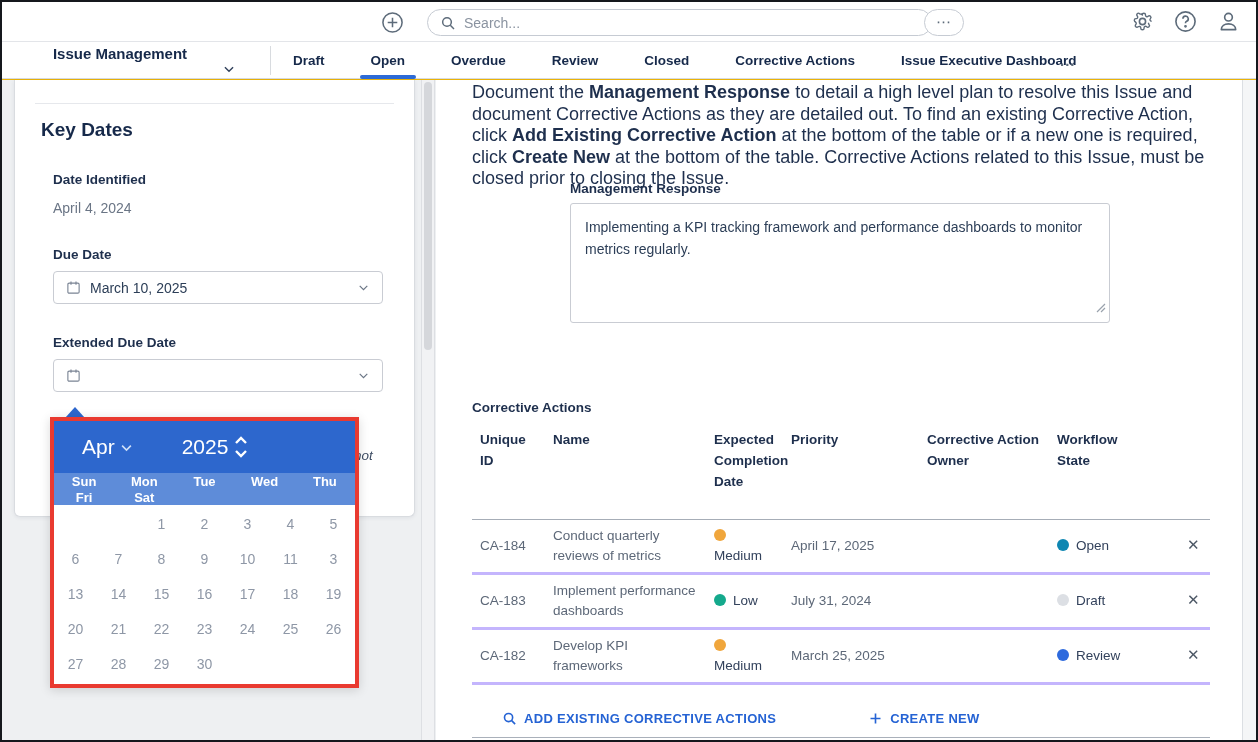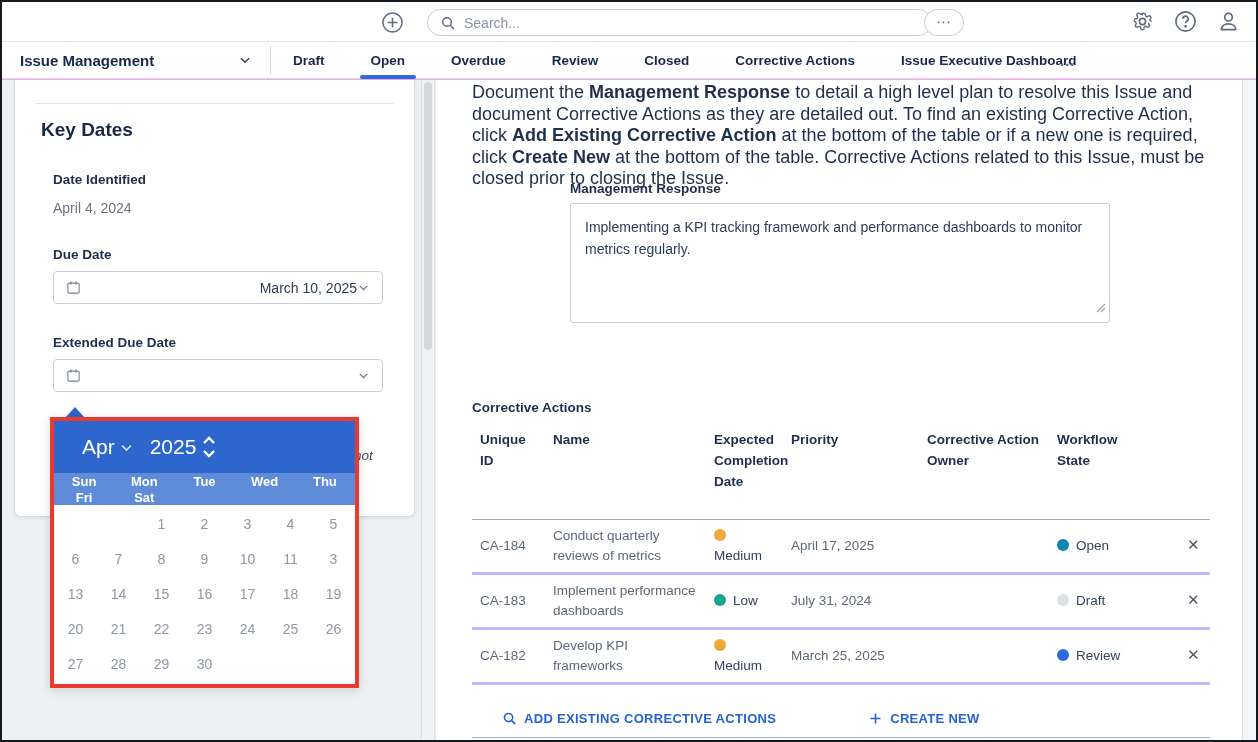--- a/index.html
+++ b/index.html
@@ -1,53 +1,53 @@
 <!DOCTYPE html>
 <html><head>
 <meta charset="utf-8">
 <style>
   * { margin:0; padding:0; box-sizing:border-box; }
   body { font-family:"Liberation Sans", sans-serif; background:#fff; }
-  #frame { position:relative; width:1258px; height:742px; border:2px solid #15181d; background:#f0abfc; overflow:hidden; }
+  #frame { position:relative; width:1258px; height:742px; border:2px solid #15181d; background:#eab308; overflow:hidden; }
 
   
   .topbar { position:relative; height:40px; background:#fff; border-bottom:1px solid #e3e5e9; }
   .plus-btn { position:absolute; left:379px; top:9px; width:23px; height:23px; background:none; border:none; cursor:pointer; color:#5d6b7a; }
   .search-wrap { position:absolute; left:425px; top:7px; width:505px; height:27px; border:1.5px solid #c6cbd3; border-radius:14px; background:#fff; display:flex; align-items:center; padding-left:12px; }
   .search-ph { color:#8a93a0; font-size:14px; margin-left:8px; }
   .search-more { position:absolute; right:-33px; top:-1.5px; width:40px; height:27px; border:1.5px solid #c6cbd3; border-radius:14px; background:#fff; color:#5d6b7a; font-size:15px; letter-spacing:1px; cursor:pointer; }
   .topbar-right { position:absolute; right:16px; top:8px; display:flex; gap:20px; align-items:center; }
   .topbar-right button { background:none; border:none; cursor:pointer; color:#5d6b7a; height:24px; }
 
   
   .tabbar { position:relative; height:37px; background:#fff; border-bottom:1px solid #d8dbdf; display:flex; align-items:center; }
-  .app-select { margin-left:18px; width:232px; display:flex; align-items:center; justify-content:space-between; font-size:15px; font-weight:700; color:#16294a; cursor:pointer; }
+  .app-select { margin-left:2px; width:232px; display:flex; align-items:center; justify-content:space-between; font-size:15px; font-weight:700; color:#16294a; cursor:pointer;flex-direction:column; }
   .vdiv { position:absolute; left:268px; top:4px; width:1px; height:29px; background:#d8dbdf; }
   #tabs { position:absolute; left:268px; top:0; height:100%; display:flex; align-items:center; }
   .tab { height:100%; display:flex; align-items:center; padding:0 23px; font-size:13.5px; font-weight:600; color:#16294a; cursor:pointer; position:relative; white-space:nowrap; }
   .tab.active::after { content:""; position:absolute; left:12px; right:12px; bottom:-1px; height:4px; background:#2e6bd6; border-radius:2px; }
   .tab-overflow { background:none; border:none; color:#5d6b7a; font-size:15px; font-weight:700; letter-spacing:1px; cursor:pointer; margin-left:4px; }
 
   
   .content { position:absolute; top:78px; left:0; right:0; bottom:0; }
   .left-bg { position:absolute; left:0; top:0; width:434px; height:100%; background:#eef0f2; }
 
   .card { position:absolute; left:12px; top:0; width:401px; height:437px; background:#fff; border:1px solid #d9dce0; border-top:none; border-radius:0 0 6px 6px; box-shadow:0 1px 4px rgba(20,30,50,.07); }
   .card hr { border:none; border-top:1px solid #e6e8ec; margin:23px 20px 0; }
   .kd-title { margin:15px 0 0 26px; font-size:19px; font-weight:700; color:#16294a; }
   .kd-label { margin:31px 0 0 38px; font-size:13.5px; font-weight:700; color:#1e2f4d; }
   .kd-value { margin:13px 0 0 38px; font-size:14px; color:#6a7585; }
   .date-input { margin:9px 0 0 38px; width:330px; height:33px; border:1px solid #c9ccd3; border-radius:4px; background:#fff; display:flex; align-items:center; padding:0 12px; cursor:pointer; }
-  .date-input .val { margin-left:9px; font-size:14px; color:#2c3e57; flex:1; text-align:right; }
+  .date-input .val { margin-left:9px; font-size:14px; color:#2c3e57; flex:1; text-align:left; }
   .cal-ic { color:#7a8494; display:flex; }
   .chev { color:#6a7585; display:flex; margin-left:auto; }
 
   .popup-arrow { position:absolute; left:63px; top:327px; width:0; height:0; border-left:10px solid transparent; border-right:10px solid transparent; border-bottom:11px solid #2d67cd; z-index:6; }
   .calendar { position:absolute; left:48px; top:337px; width:309px; background:#fff; border:4px solid #e93a30; z-index:6; box-shadow:0 2px 10px rgba(0,0,0,.15); }
-  .cal-head { height:52px; background:#2d67cd; display:flex; align-items:center; padding-left:28px; color:#fff; }
+  .cal-head { height:52px; background:#2d67cd; display:flex; align-items:center; padding-left:28px; color:#fff;gap:32px; }
   .cal-month { font-size:21px; display:flex; align-items:center; cursor:pointer; }
   .cal-year { font-size:21px; margin-left:16px; display:flex; align-items:center; cursor:pointer; }
   .cal-dows { height:32px; background:#5e8cd9; display:grid; grid-template-columns:repeat(5,1fr); align-items:center; text-align:center; color:#fff; font-size:13px; font-weight:600; }
   #cal-grid { display:grid; grid-template-columns:repeat(7,1fr); grid-auto-rows:35px; padding:2px 0; }
   .cal-cell { text-align:center; line-height:35px; font-size:14px; color:#8e97a6; cursor:pointer; }
   .hidden-frag { position:absolute; left:352px; top:368px; font-size:13.5px; font-style:italic; color:#3d4c63; z-index:1; }
 
   .gutter { position:absolute; left:419px; top:0; width:14px; height:100%; background:#f1f2f4; border-left:1px solid #dddfe3; border-right:1px solid #dddfe3; }
   .gutter .thumb { margin:2px auto 0; width:8px; height:268px; background:#d5d7db; border-radius:4px; }
   .right-scroll { position:absolute; left:1240px; top:0; width:14px; height:100%; background:#f5f6f7; border-left:1px solid #dcdfe3; }

